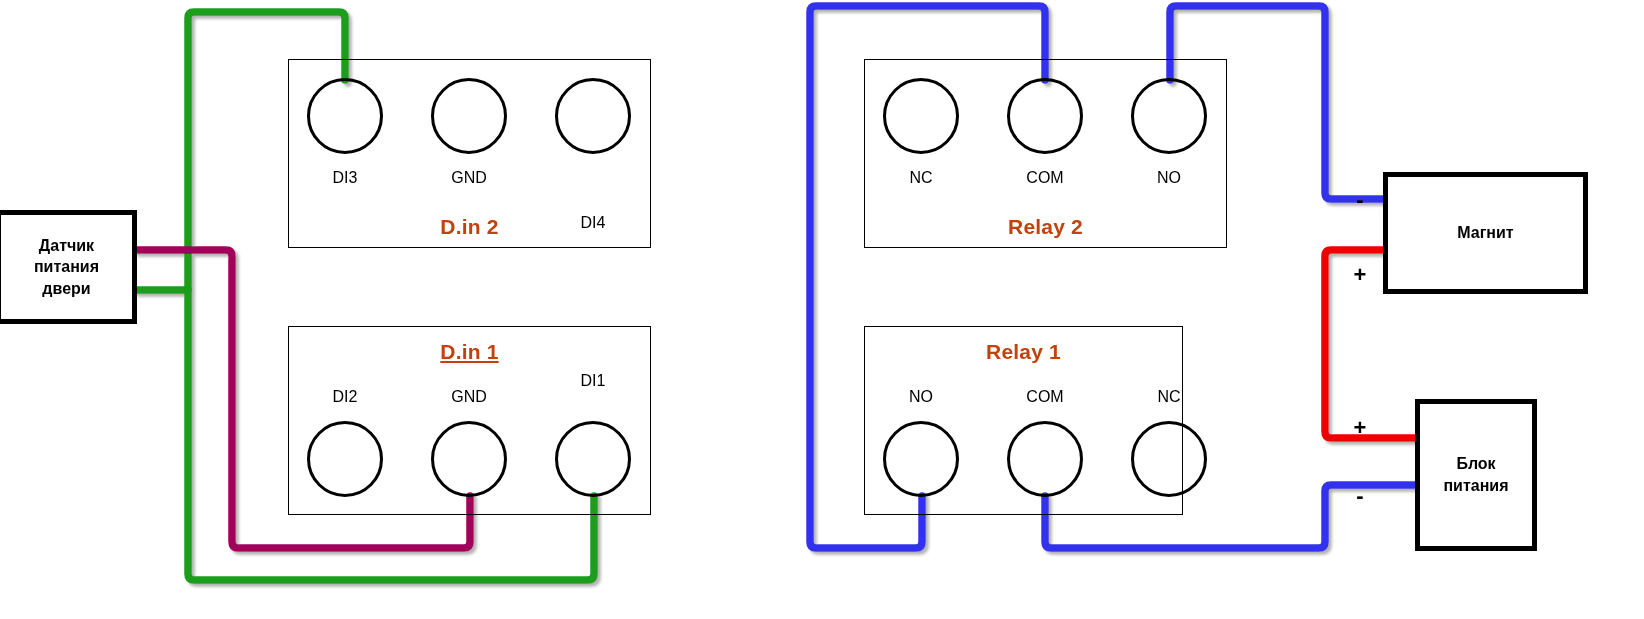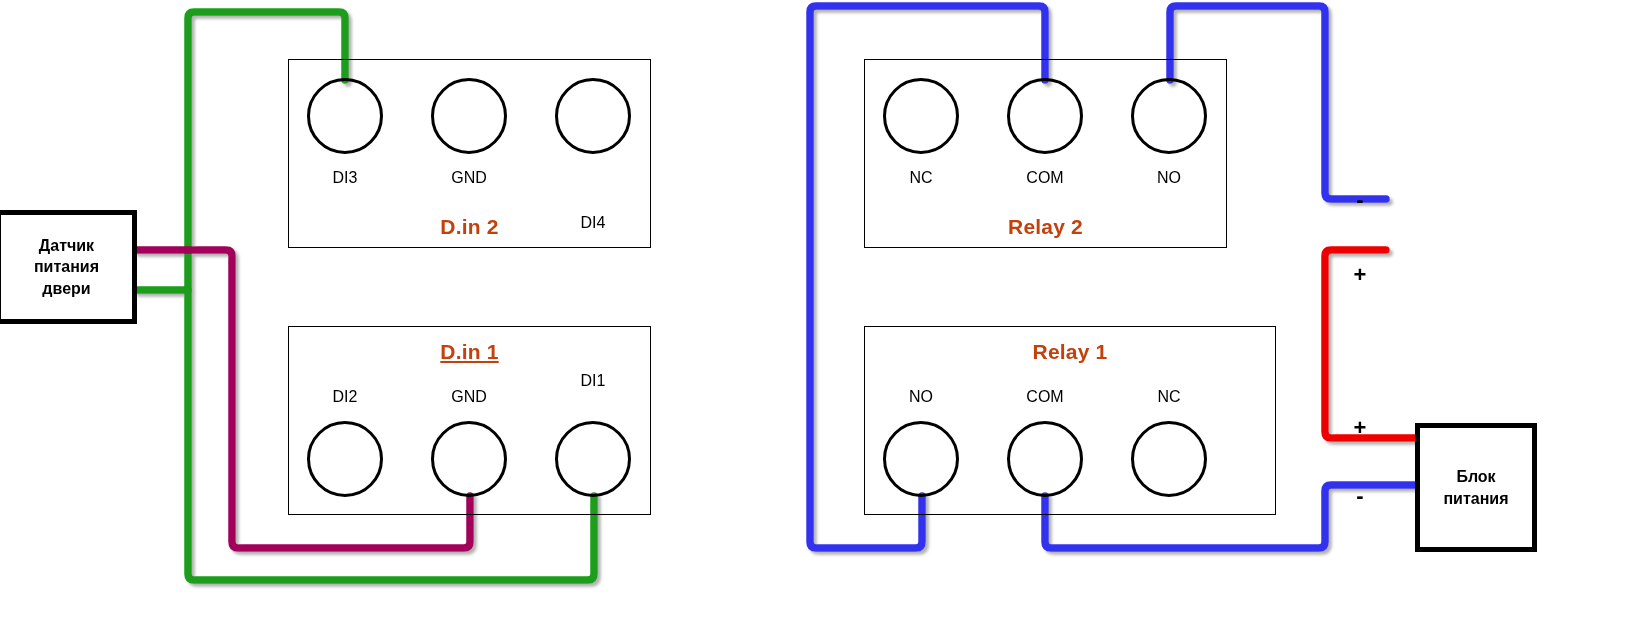--- a/index.html
+++ b/index.html
@@ -141,38 +141,41 @@
   <div class="group-box" style="left:864px; top:59px; width:363px; height:189px;">
     <div class="group-title" style="top:155px;">Relay 2</div>
   </div>
   <div class="terminal" style="left:883px; top:78px;"></div>
   <div class="terminal" style="left:1007px; top:78px;"></div>
   <div class="terminal" style="left:1131px; top:78px;"></div>
   <div class="terminal-label" style="left:866px; top:169px;">NC</div>
   <div class="terminal-label" style="left:990px; top:169px;">COM</div>
   <div class="terminal-label" style="left:1114px; top:169px;">NO</div>
 
-  <div class="group-box" style="left:864px; top:326px; width:412px; height:189px;">
+  <div class="group-box" style="left:864px; top:326px; width:319px; height:189px;">
     <div class="group-title" style="top:13px;">Relay 1</div>
   </div>
   <div class="terminal-label" style="left:866px; top:388px;">NO</div>
   <div class="terminal-label" style="left:990px; top:388px;">COM</div>
   <div class="terminal-label" style="left:1114px; top:388px;">NC</div>
   <div class="terminal" style="left:883px; top:421px;"></div>
   <div class="terminal" style="left:1007px; top:421px;"></div>
   <div class="terminal" style="left:1131px; top:421px;"></div>
 
   <div class="device-box" style="left:-4px; top:210px; width:141px; height:114px;">
     <span class="device-label">Датчик
 питания
 двери</span>
   </div>
 
+  <div class="device-box" style="left:1383px; top:172px; width:205px; height:122px;">
+    <span class="device-label">Магнит</span>
+  </div>
 
-  <div class="device-box" style="left:1415px; top:399px; width:122px; height:129px;margin-top:24px;">
+  <div class="device-box" style="left:1415px; top:399px; width:122px; height:152px;">
     <span class="device-label">Блок
 питания</span>
   </div>
 
   <div class="polarity" style="left:1348px; top:189px;">-</div>
   <div class="polarity" style="left:1348px; top:264px;">+</div>
   <div class="polarity" style="left:1348px; top:417px;">+</div>
   <div class="polarity" style="left:1348px; top:485px;">-</div>
 
 </div>

